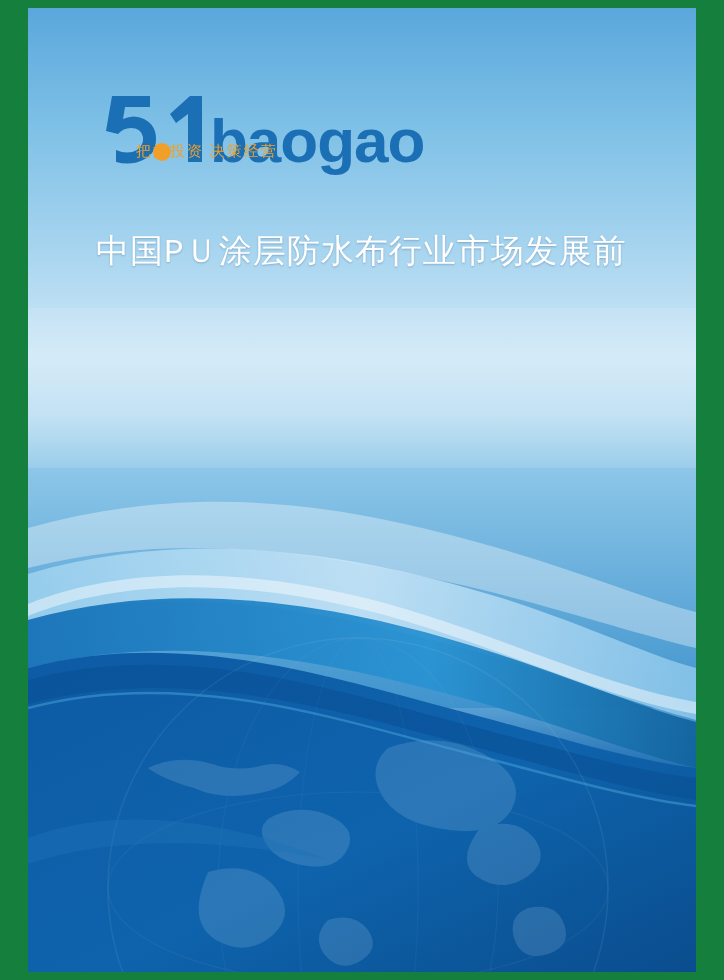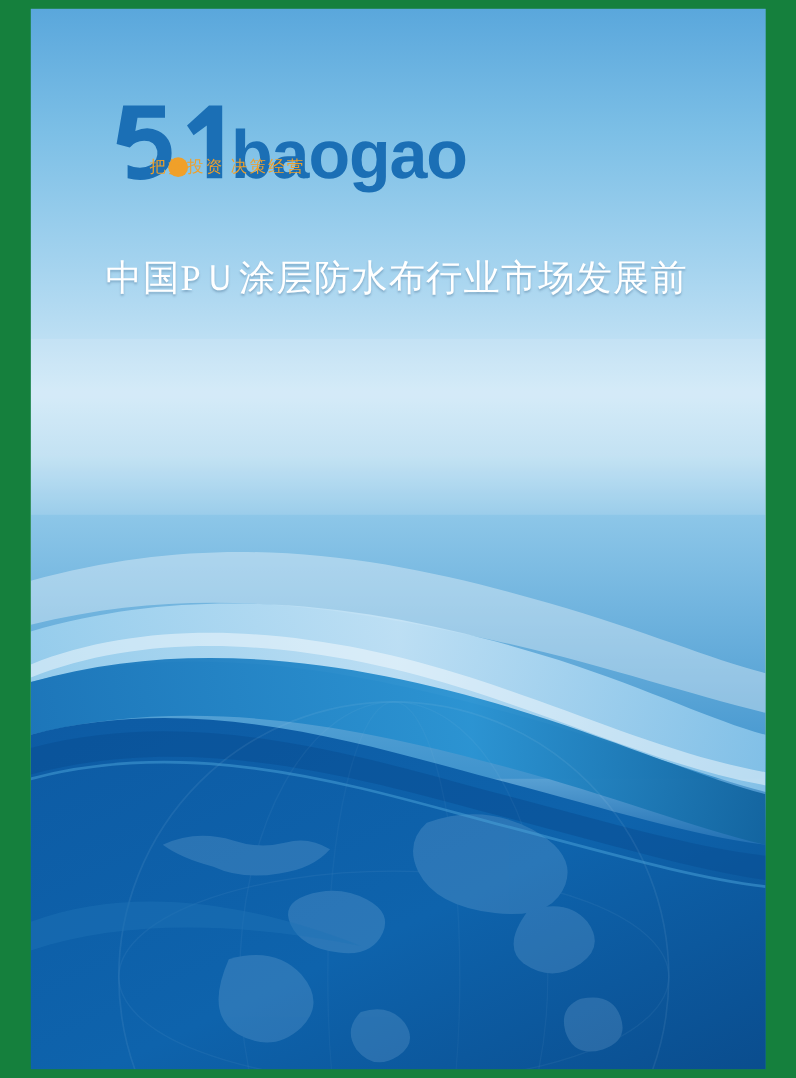--- a/index.html
+++ b/index.html
@@ -59,21 +59,21 @@
     white-space: nowrap;
   }
   
   .title-block {
     position: absolute;
     left: 68px;
     top: 218px;
     width: 560px;
   }
   .title-line {
-    font-family: Liberation Serif, serif;
+    font-family: Liberation Mono, monospace;
     font-size: 33px;
     line-height: 56px;
     color: #ffffff;
     letter-spacing: 1px;
     white-space: nowrap;
     text-shadow: 0 1px 2px rgba(0, 40, 80, 0.25);
   }
 </style>
 </head>
 <body>

